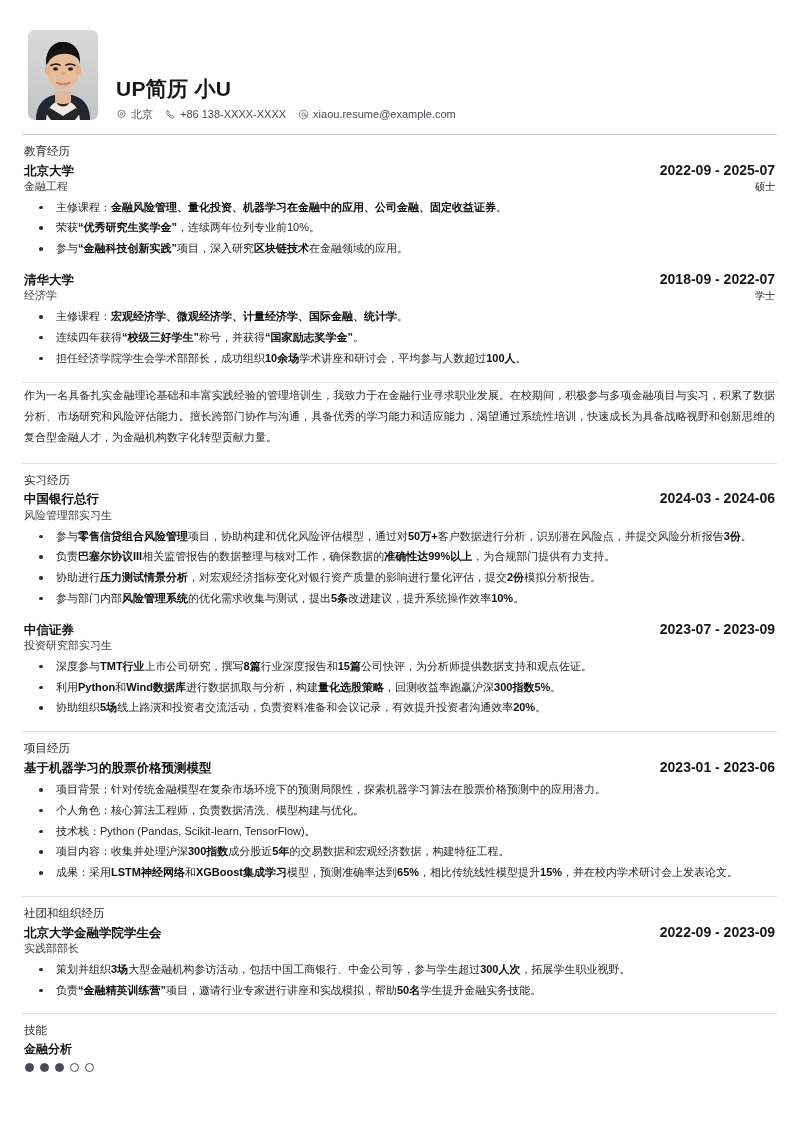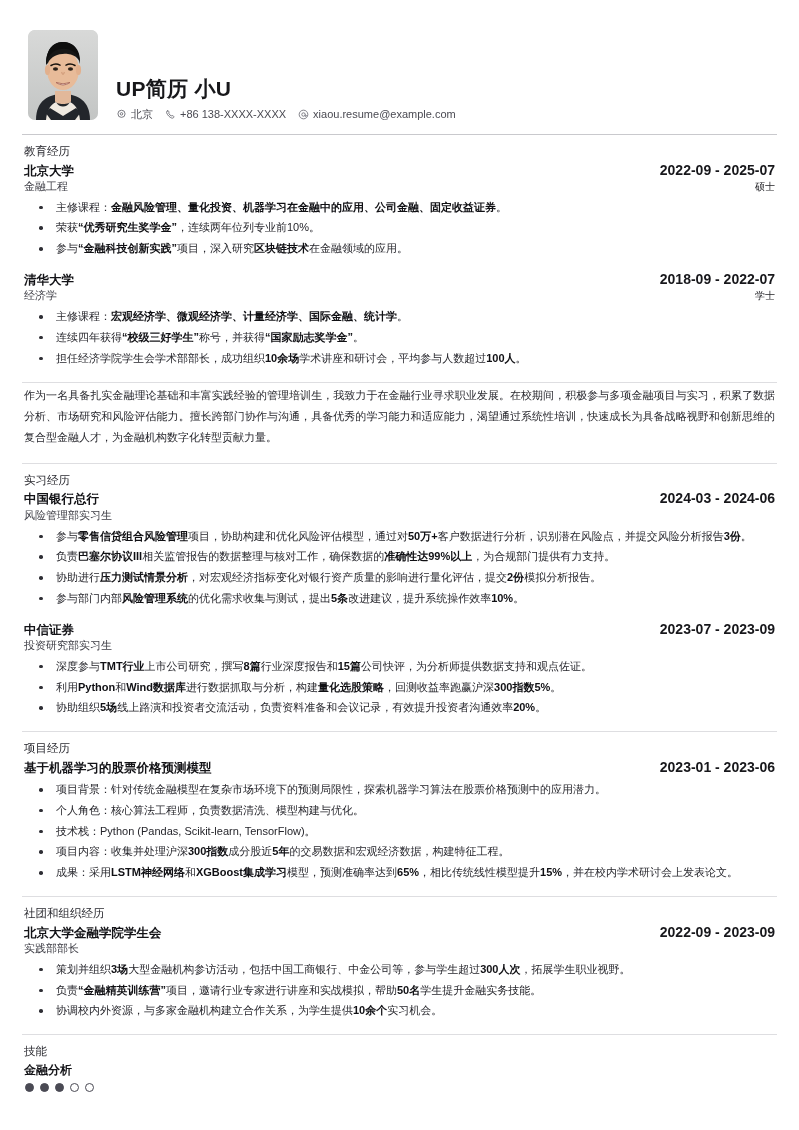--- a/index.html
+++ b/index.html
@@ -329,21 +329,20 @@
             <div class="entry-org">北京大学金融学院学生会</div>
             <div class="entry-date">2022-09 - 2023-09</div>
           </div>
           <div class="entry-sub">
             <div class="entry-role">实践部部长</div>
             <div class="entry-extra"></div>
           </div>
           <ul class="bullets">
             <li>策划并组织<b>3场</b>大型金融机构参访活动，包括中国工商银行、中金公司等，参与学生超过<b>300人次</b>，拓展学生职业视野。</li>
             <li>负责<b>“金融精英训练营”</b>项目，邀请行业专家进行讲座和实战模拟，帮助<b>50名</b>学生提升金融实务技能。</li>
-            <li>协调校内外资源，与多家金融机构建立合作关系，为学生提供<b>10余个</b>实习机会。</li>
           </ul>
         </div>
       </div>
   </div>
 
   <div class="rule faint"></div>
   <div class="section">
     <div class="section-title">技能</div>
     <div>
         <div class="skill-block">

